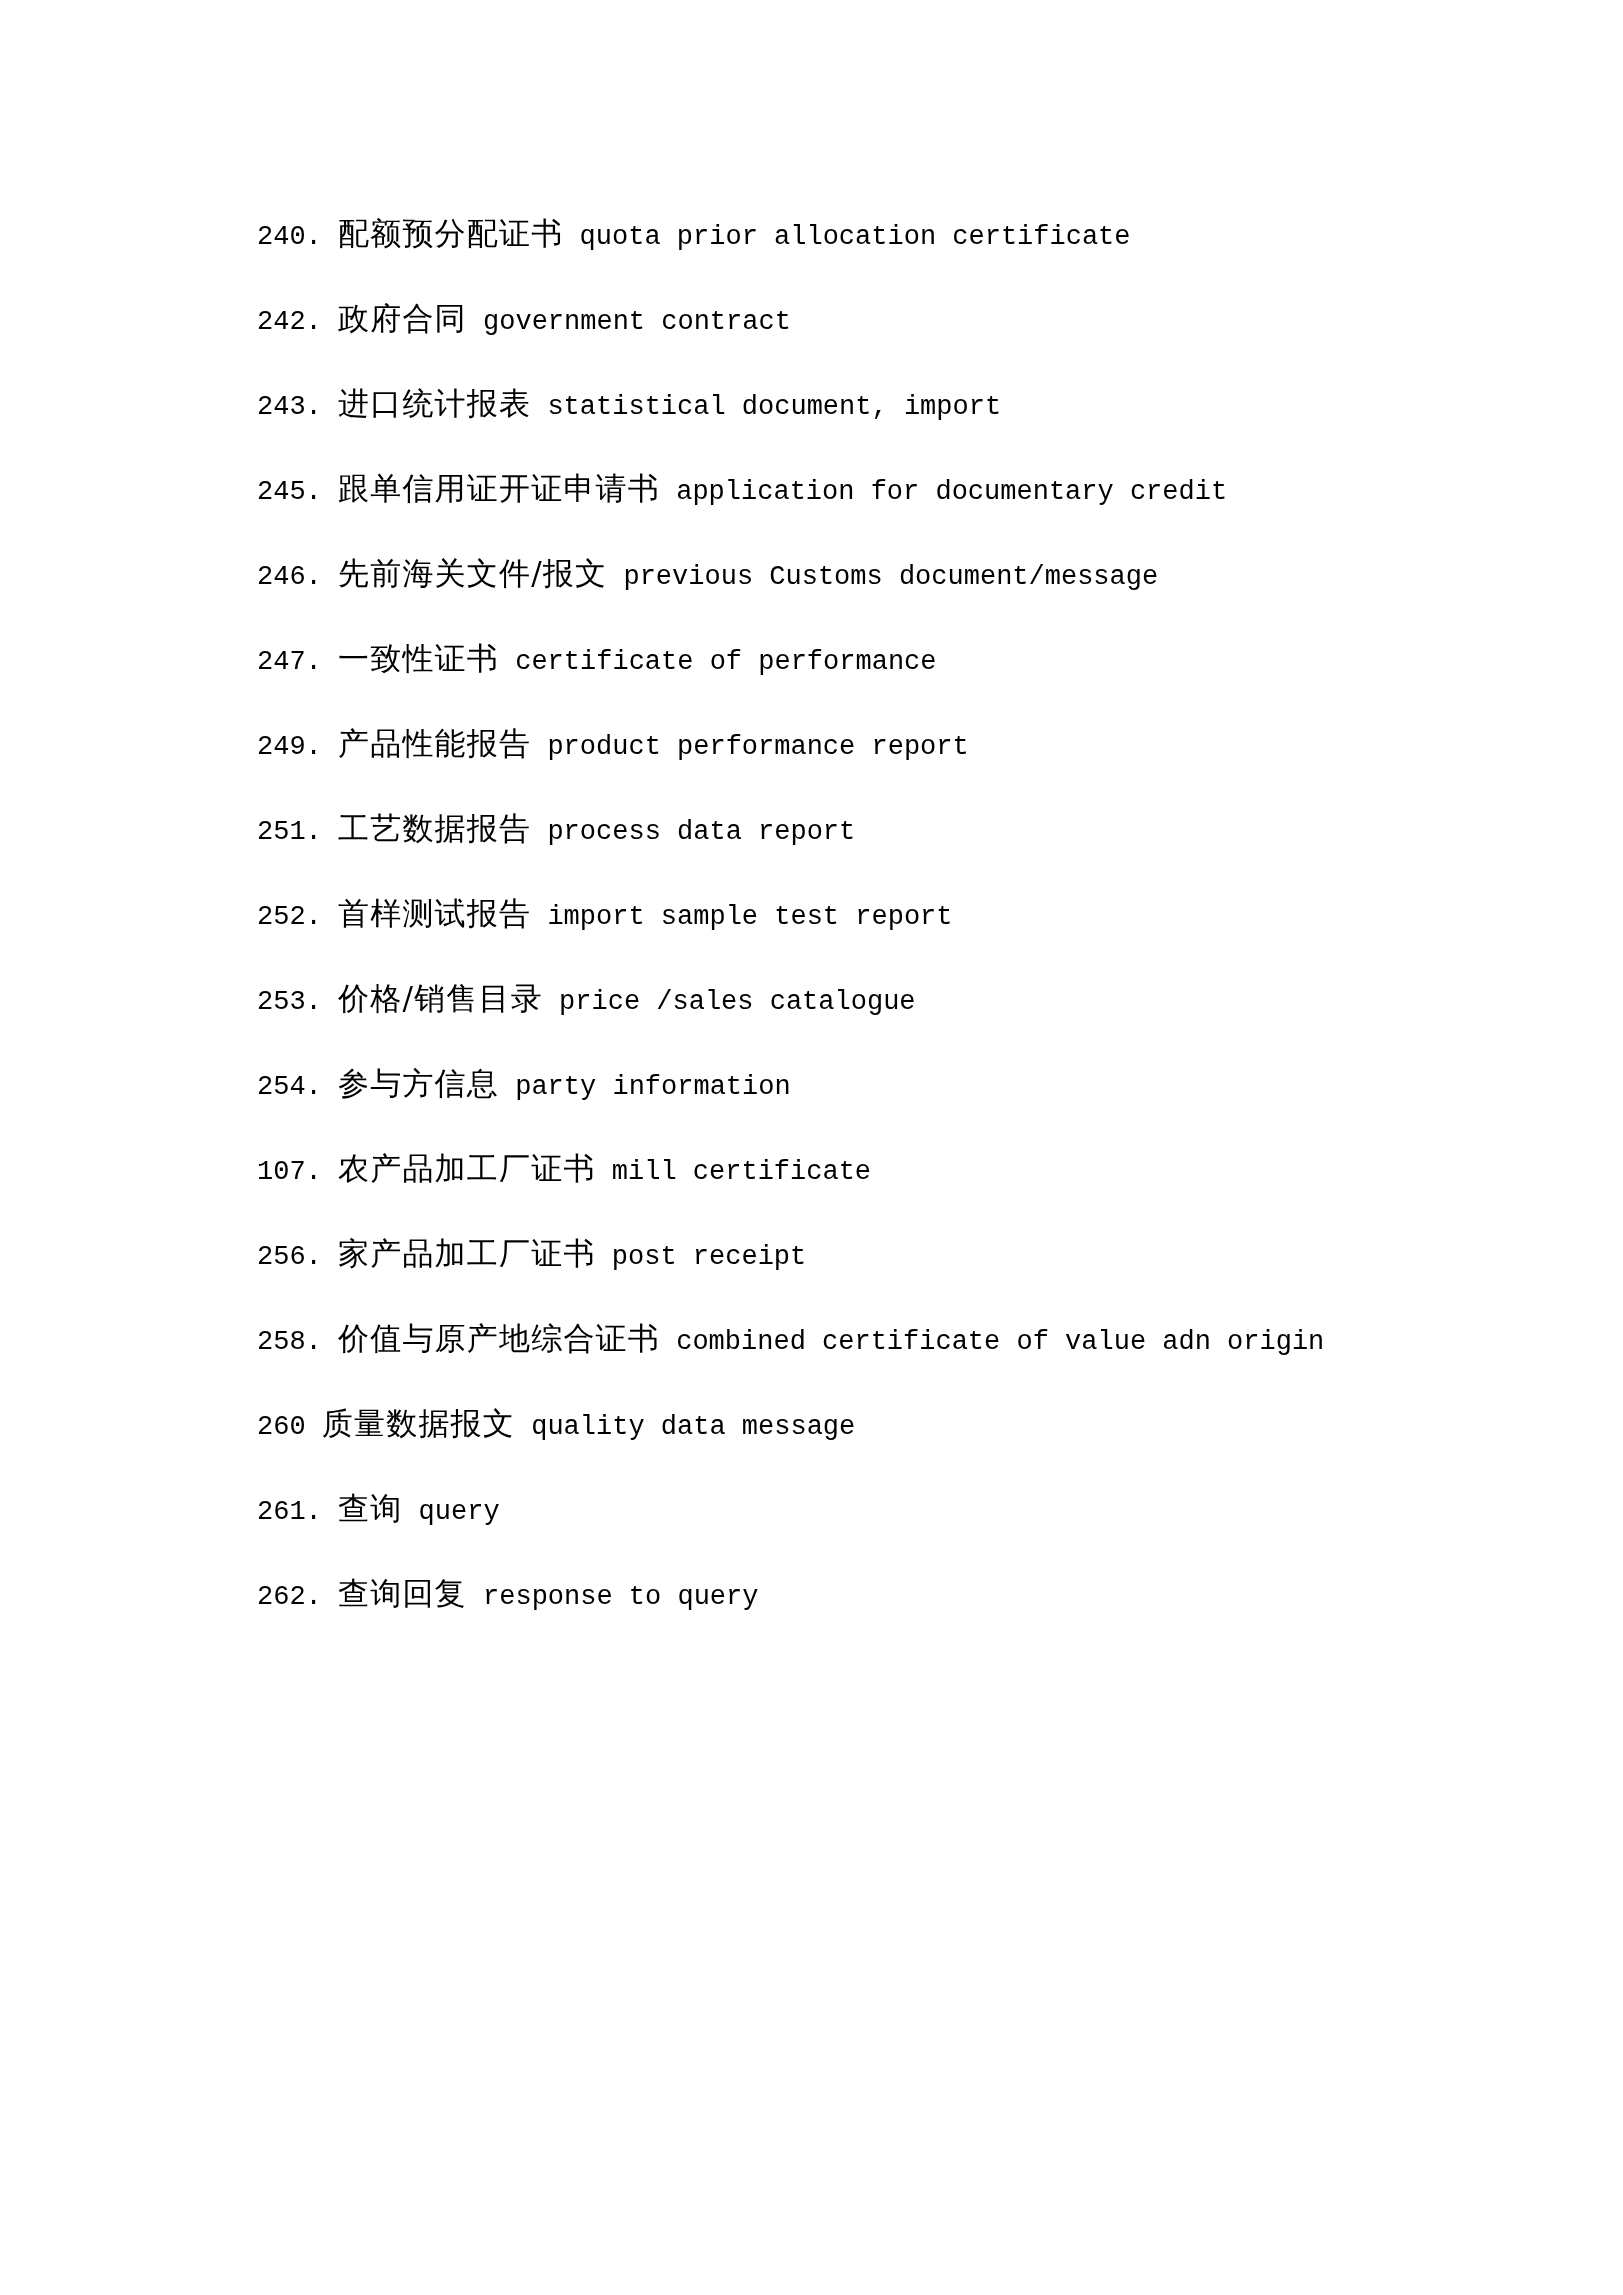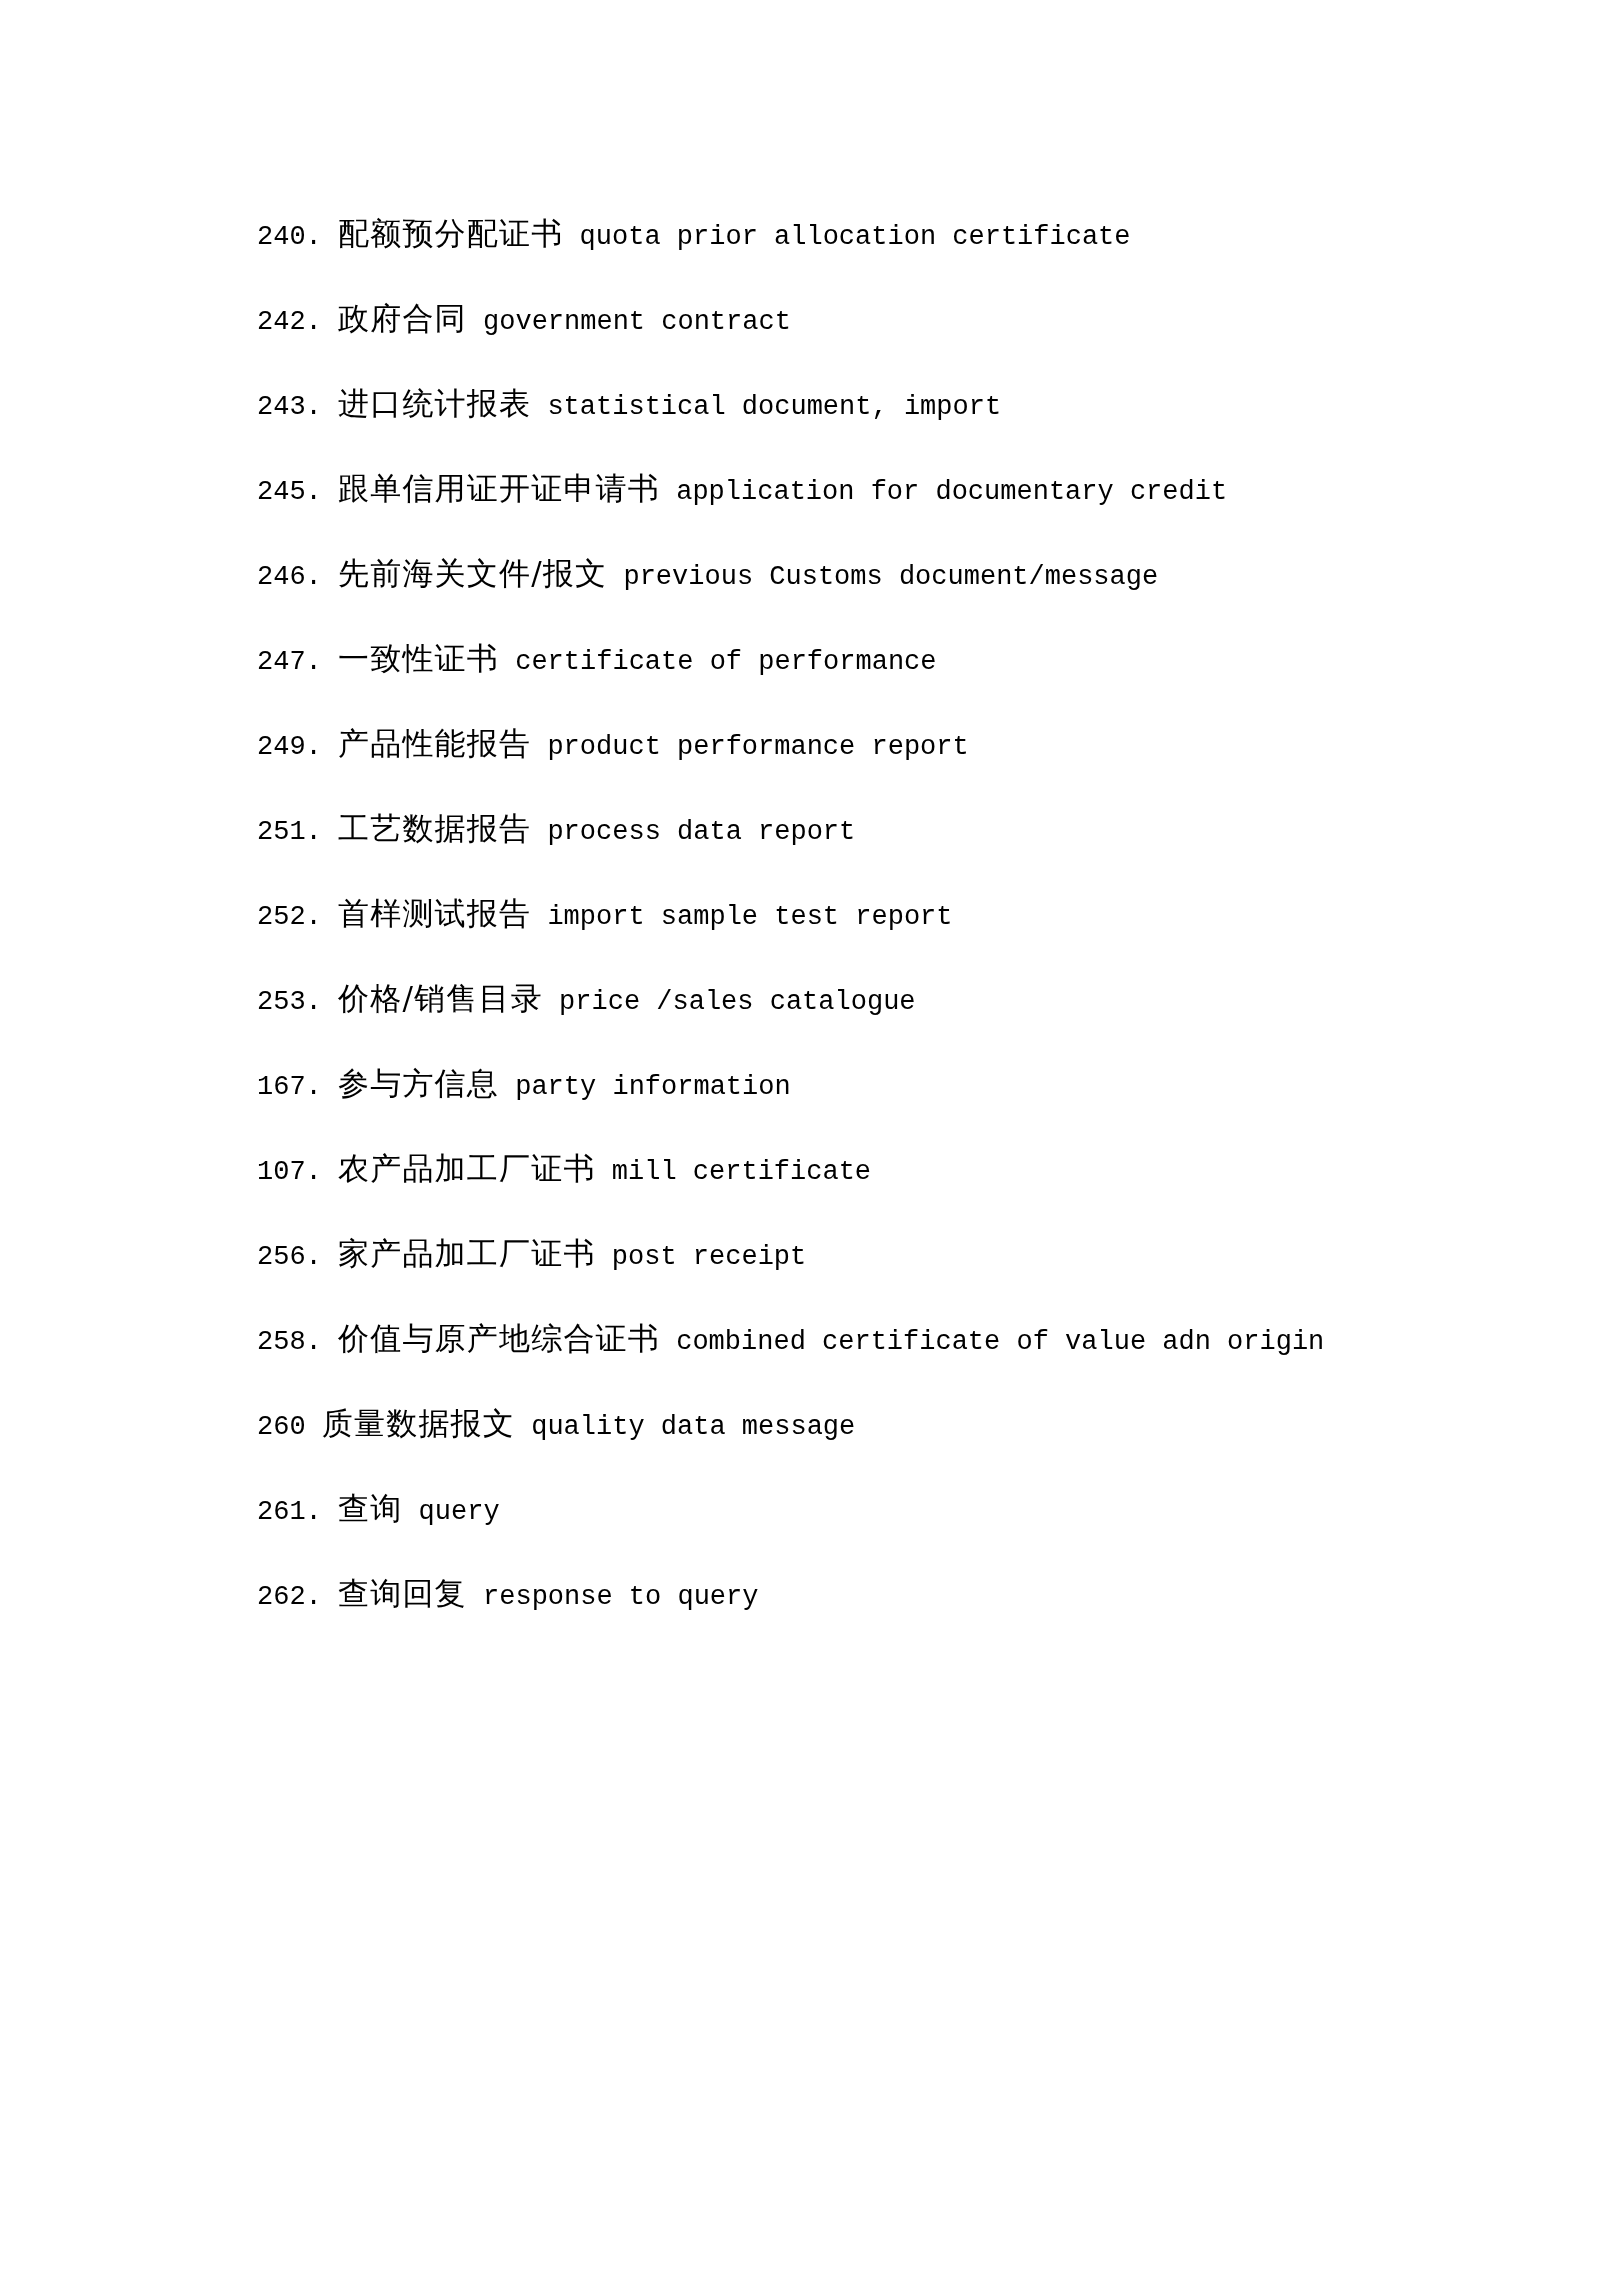--- a/index.html
+++ b/index.html
@@ -57,21 +57,21 @@
     <li class="entry"><span class="num">240. </span><span class="zh">配额预分配证书</span><span class="en"> quota prior allocation certificate</span></li>
     <li class="entry"><span class="num">242. </span><span class="zh">政府合同</span><span class="en"> government contract</span></li>
     <li class="entry"><span class="num">243. </span><span class="zh">进口统计报表</span><span class="en"> statistical document, import</span></li>
     <li class="entry"><span class="num">245. </span><span class="zh">跟单信用证开证申请书</span><span class="en"> application for documentary credit</span></li>
     <li class="entry"><span class="num">246. </span><span class="zh">先前海关文件/报文</span><span class="en"> previous Customs document/message</span></li>
     <li class="entry"><span class="num">247. </span><span class="zh">一致性证书</span><span class="en"> certificate of performance</span></li>
     <li class="entry"><span class="num">249. </span><span class="zh">产品性能报告</span><span class="en"> product performance report</span></li>
     <li class="entry"><span class="num">251. </span><span class="zh">工艺数据报告</span><span class="en"> process data report</span></li>
     <li class="entry"><span class="num">252. </span><span class="zh">首样测试报告</span><span class="en"> import sample test report</span></li>
     <li class="entry"><span class="num">253. </span><span class="zh">价格/销售目录</span><span class="en"> price /sales catalogue</span></li>
-    <li class="entry"><span class="num">167. </span><span class="zh">参与方信息</span><span class="en"> party information</span></li>
+    <li class="entry"><span class="num">254. </span><span class="zh">参与方信息</span><span class="en"> party information</span></li>
     <li class="entry"><span class="num">107. </span><span class="zh">农产品加工厂证书</span><span class="en"> mill certificate</span></li>
     <li class="entry"><span class="num">256. </span><span class="zh">家产品加工厂证书</span><span class="en"> post receipt</span></li>
     <li class="entry"><span class="num">258. </span><span class="zh">价值与原产地综合证书</span><span class="en"> combined certificate of value adn origin</span></li>
     <li class="entry"><span class="num">260 </span><span class="zh">质量数据报文</span><span class="en"> quality data message</span></li>
     <li class="entry"><span class="num">261. </span><span class="zh">查询</span><span class="en"> query</span></li>
     <li class="entry"><span class="num">262. </span><span class="zh">查询回复</span><span class="en"> response to query</span></li>
   </ul>
 </div>
 
 

